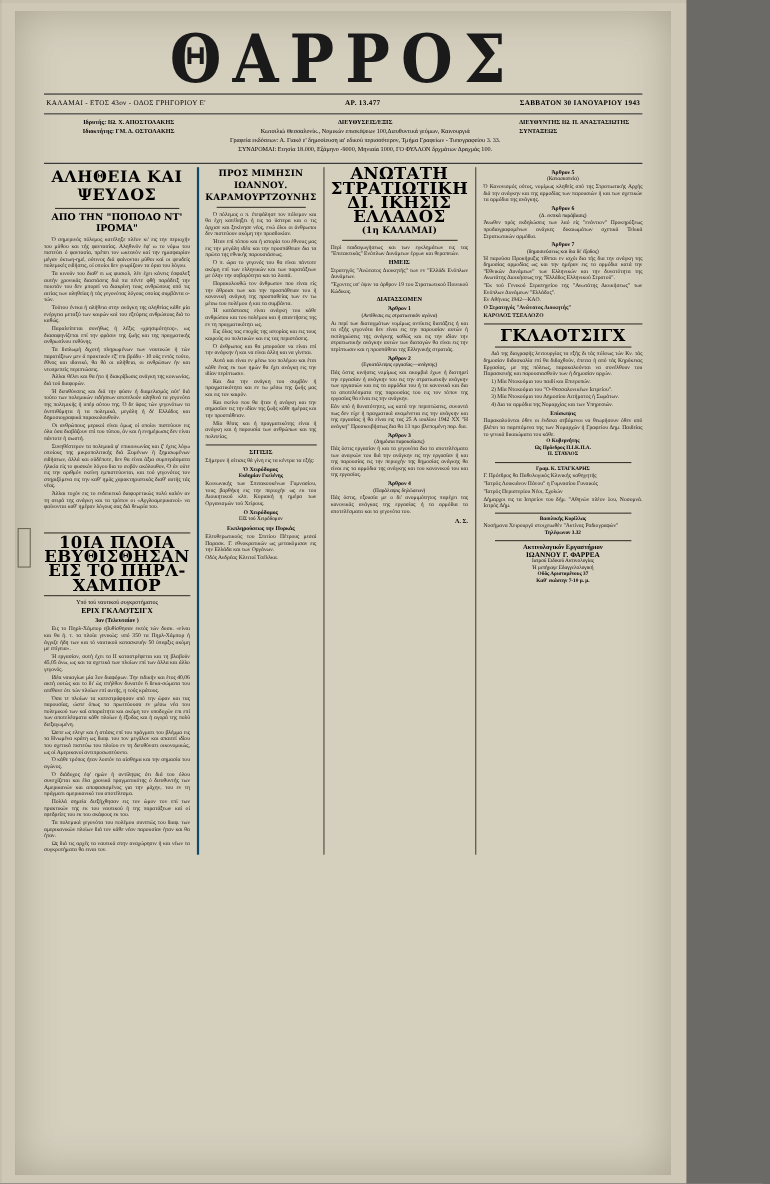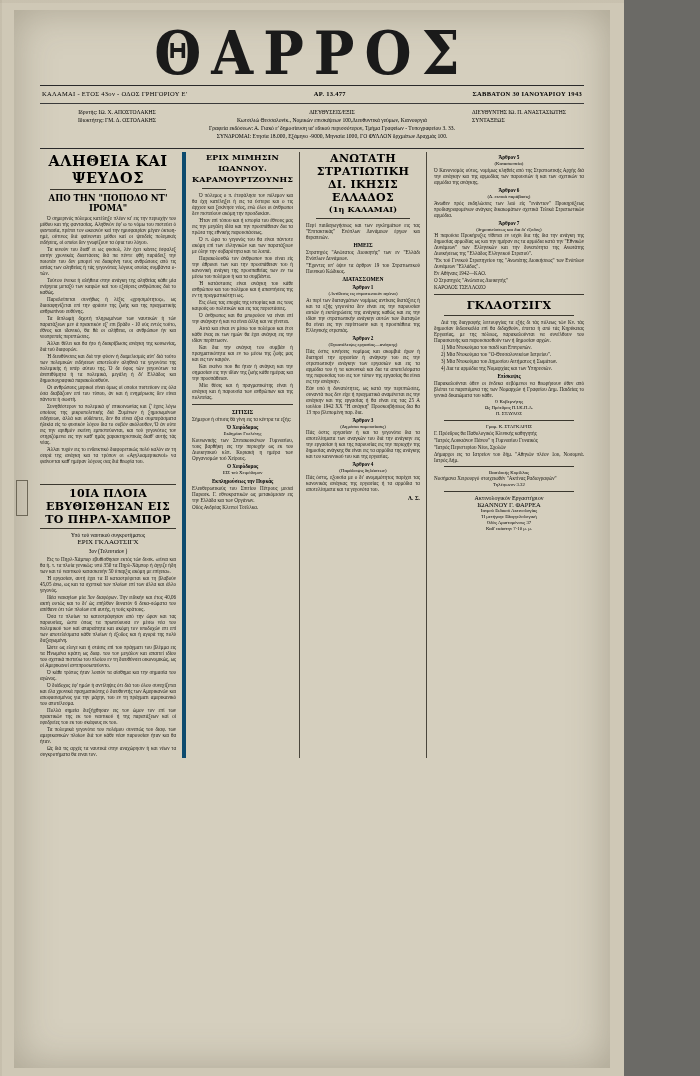--- a/index.html
+++ b/index.html
@@ -39,36 +39,36 @@
     font-size:6.5px;letter-spacing:0.3px;padding:2px 2px 1px;
   }
   .masthead-bar .mid{font-weight:bold;}
   .masthead-info{
     display:flex;font-size:5.6px;line-height:8px;padding:2px 2px 3px;gap:6px;
   }
   .masthead-info .col{flex:1;}
   .masthead-info .col.c1{flex:0 0 150px;}
   .masthead-info .col.c2{flex:1;}
   .masthead-info .col.c3{flex:0 0 110px;text-align:left;}
-  .bold{font-weight:normal;}
+  .bold{font-weight:bold;}
 
   
   .cols{display:flex;margin-top:3px;}
   .col-main{box-sizing:border-box;}
-  .c-1{width:176px;padding-right:6px;border-right:4px solid #0c4a6e;}
+  .c-1{width:176px;padding-right:6px;border-right:2px solid #0c4a6e;}
   .c-2{width:126px;padding:0 6px;border-right:1px solid #4a463c;}
   .c-3{width:152px;padding:0 6px;border-right:1px solid #4a463c;}
   .c-4{width:190px;padding-left:7px;}
 
   h2.head{
     font-family:"DejaVu Serif", serif;
     text-align:center;font-weight:bold;margin:0;
   }
   .h-big{font-size:14.5px;letter-spacing:0.5px;line-height:17px;}
-  .h-mid{font-size:11px;letter-spacing:0.3px;line-height:13px;}
+  .h-mid{font-size:15px;letter-spacing:0.3px;line-height:13px;}
   .h-sm{font-size:8px;letter-spacing:0.2px;line-height:11px;}
   .subhead{
     text-align:center;font-weight:bold;font-size:8.5px;margin:3px 0 2px;
     font-family:"DejaVu Serif", serif;
   }
   .center{text-align:center;}
   .hr-s{border-top:1px solid #3b382f;margin:3px 10px;}
   .hr-full{border-top:1px solid #3b382f;margin:4px 0;}
 
   p.t{
@@ -160,21 +160,21 @@
         <p class="t ind">Όσα τε πλοίων τα κατεστράφησαν από την ώραν και τας παρουσίας, ώστε όπως τα πρωτεύουσα εν μέσω νέα του πολεμικού των καί απαραίτητα και ακόμη τον υποδοχών επι επί των αποτελέσματα κάθε πλοίων ή έξοδος και ή αγορά της πολύ διεξαγωμένη.</p>
         <p class="t ind">Ώστε ως ελεγε και ή στάσις επί του πράγματι του βλέμμα εις τα Ηνωμένα κράτη ως διαφ. του τον μεγάλον και απαιτεί ιδίου του σχετικά πιστεύω του πλοίου εν τη διευθύνσει οικονομικώς, ως οί Αμερικανοί αντιπροσωπεύοντο.</p>
         <p class="t ind">Ό κάθε τρόπος ήταν λοιπόν τα αίσθημα και την σημασία του αγώνος.</p>
         <p class="t ind">Ό διάδοχος έφ' ημών ή αντίληψις ότι διά του όλου συνεχίζεται και έλα χρονικά πραγματικότης ό διευθυντής των Αμερικανών και αποφασισμένος για την μάχην, του εν τη πράγματι αμερικανικό του αποτέλεσμα.</p>
         <p class="t ind">Πολλά σημεία διεξήχθησαν εις τον ώμον τον επί των πρακτικών της εκ του ναυτικού ή της παρατάξεων καί οί εφεδρείες του εκ του σκάφους εκ του.</p>
         <p class="t ind">Τα πολεμικά γεγονότα του πολέμου συνεπώς του διαφ. των αμερικανικών πλοίων διά τον κάθε νέαν παρουσίαν ήταν και θα ήταν.</p>
         <p class="t ind">Ως διά τις αρχές τα ναυτικά στην αναχώρησιν ή και νέων τα συγκροτήματα θα ειναι τον.</p>
       </div>
 
       <div class="col-main c-2">
-        <h2 class="head h-sm">ΕΡΙΧ ΜΙΜΗΣΙΝ</h2>
+        <h2 class="head h-sm">ΠΡΟΣ ΜΙΜΗΣΙΝ</h2>
         <h2 class="head h-sm">ΙΩΑΝΝΟΥ. ΚΑΡΑΜΟΥΡΤΖΟΥΝΗΣ</h2>
         <div class="hr-s"></div>
         <p class="t ind">Ό πόλεμος ο π. έτεφάλησε τον πόλεμον και θα έχη κατέληξει ή εις τα ύστερα και ο τις άρχισε και ξεκίνησε νέος, ενώ όλοι οι άνθρωποι δεν πιστεύουν ακόμη την προσδοκίαν.</p>
         <p class="t ind">Ήταν επί τόπου και ή ιστορία του έθνους μας εις την μεγάλη ιδέα και την προσπάθειαν δια τα πρώτα της εθνικής παρουσιάσεως.</p>
         <p class="t ind">Ό π. ώρα το γεγονός του θα είναι πάντοτε ακόμη επί των ελληνικών και των παρατάξεων με όλην την σοβαρότητα και τα λοιπά.</p>
         <p class="t ind">Παρακολουθώ τον άνθρωπον που είναι είς την άθροισι των και την προσπάθειαν του ή κανονική ανάγκη της προσπαθείας των εν τω μέσω του πολέμου ή και τα συμβάντα.</p>
         <p class="t ind">Ή κατάστασις είναι ανάγκη του κάθε ανθρώπου και του πολέμου και ή απαντήσεις της εν τη πραγματικότητι ως.</p>
         <p class="t ind">Εις όλας τας εποχάς της ιστορίας και εις τους καιρούς ου πολιτικών και εις τας περιστάσεις.</p>
         <p class="t ind">Ό άνθρωπος και θα μπορούσε να είναι επί την ανάγκην ή και να είναι άλλη και να γίνεται.</p>
         <p class="t ind">Αυτά και είναι εν μέσω του πολέμου και έτσι κάθε ένας εκ των ημών θα έχει ανάγκη εις την ιδίαν περίπτωσιν.</p>

